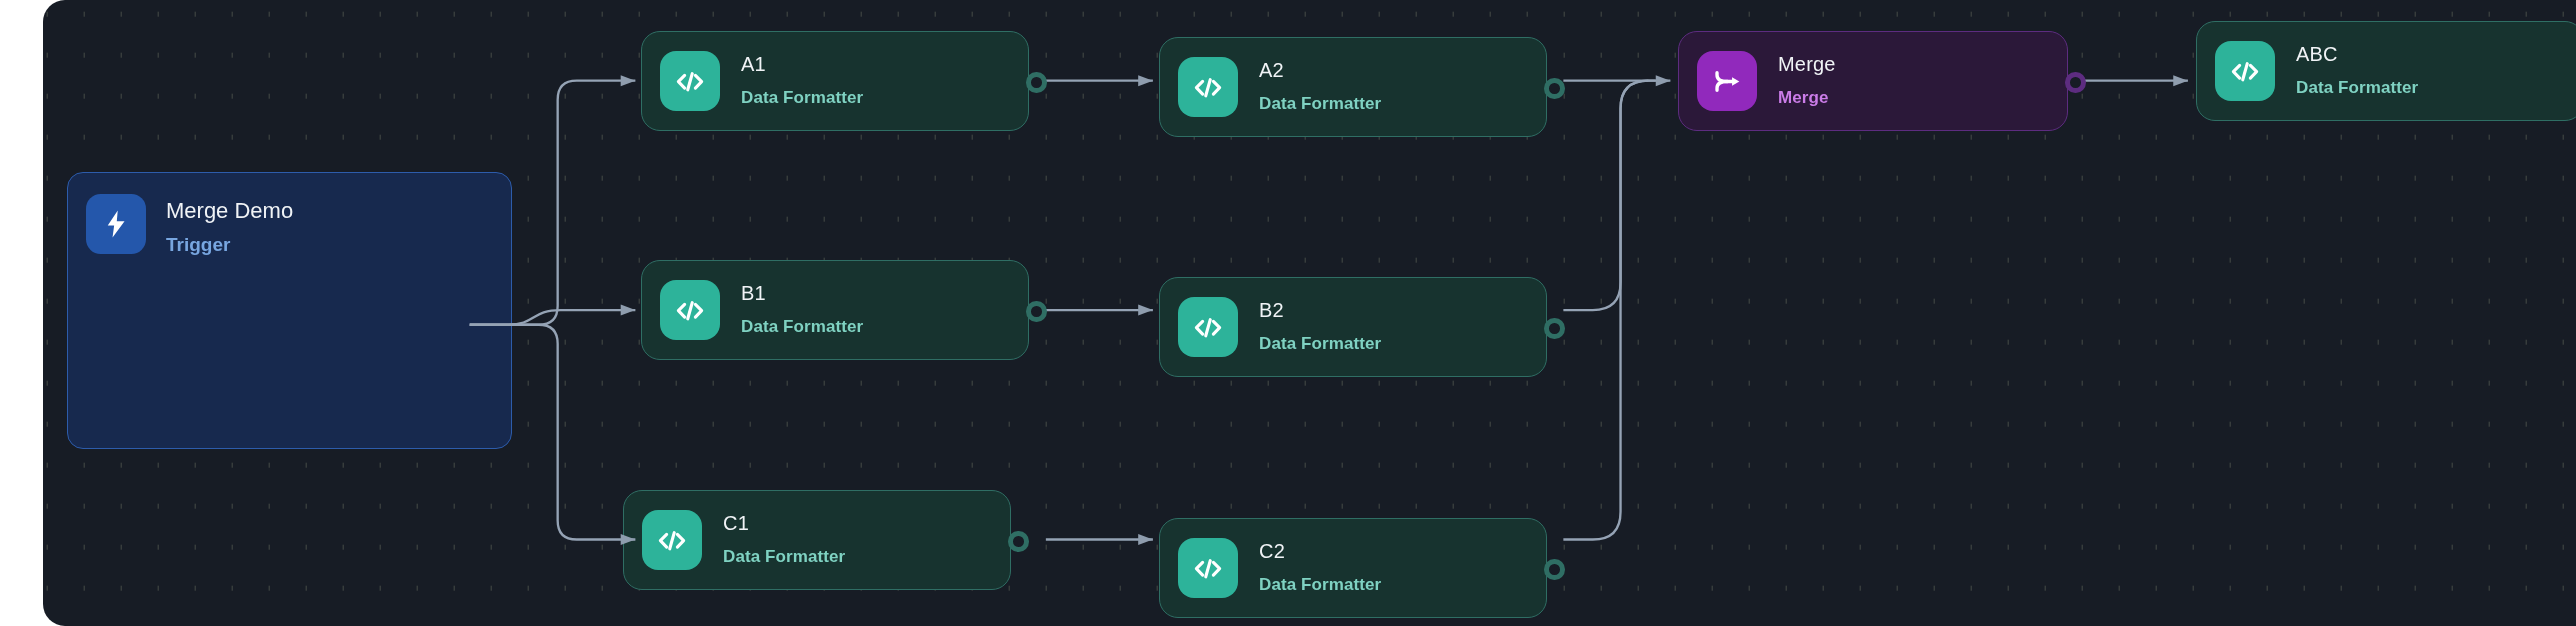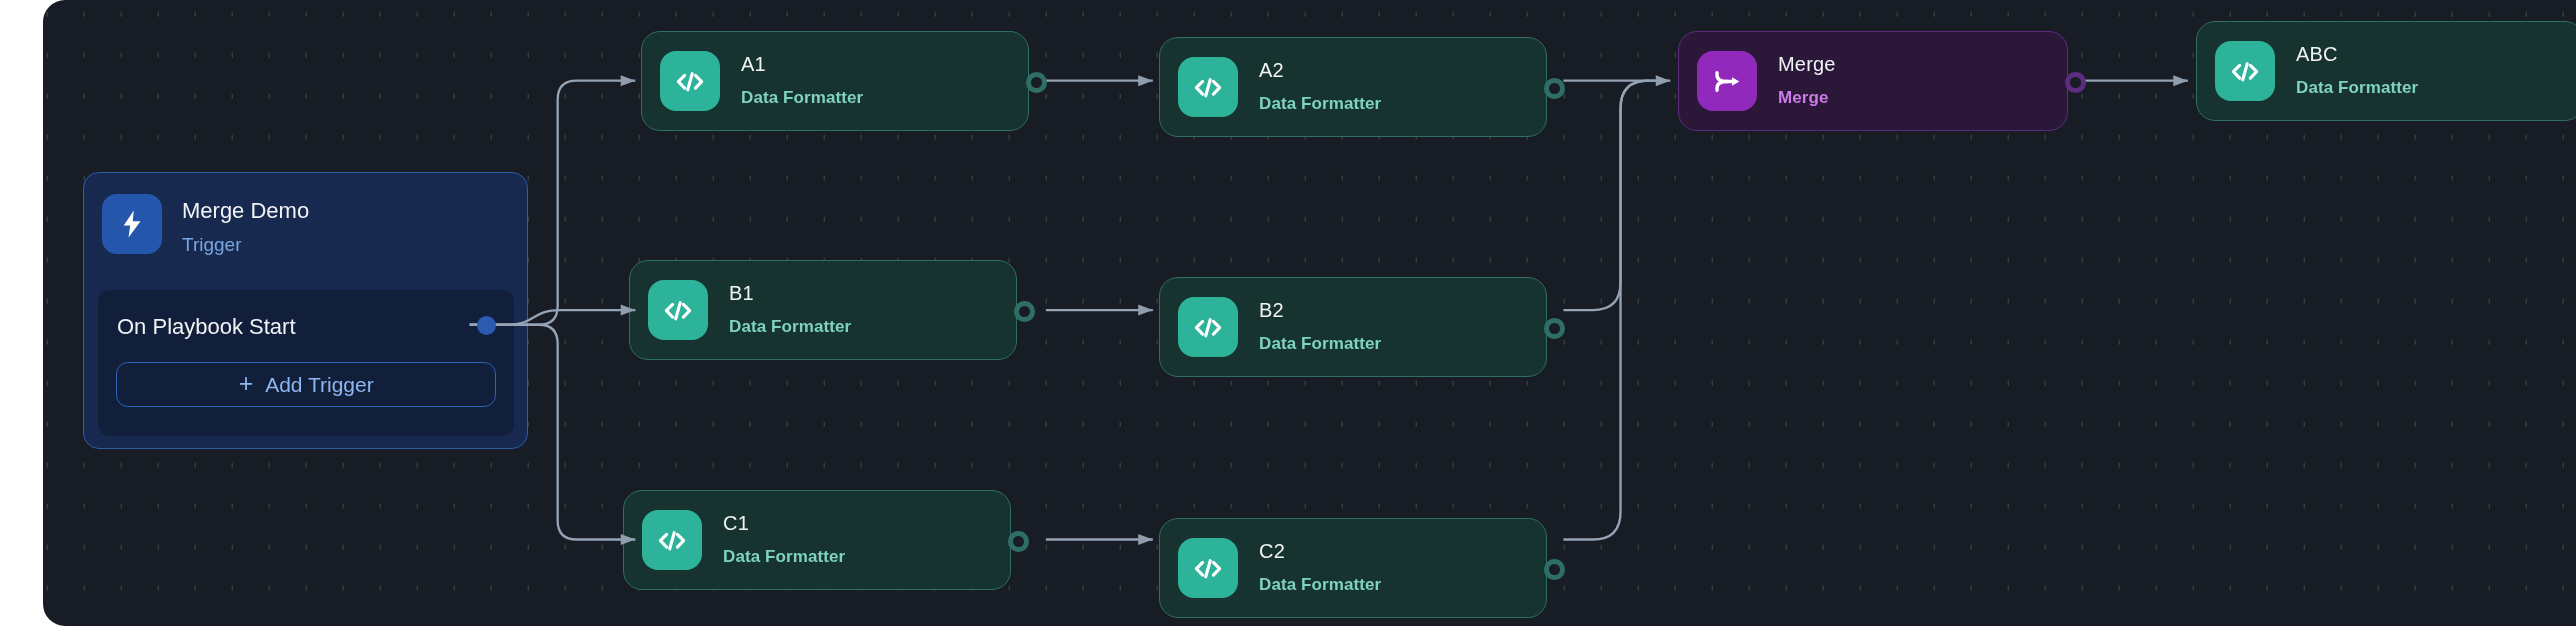--- a/index.html
+++ b/index.html
@@ -56,36 +56,36 @@
     background: var(--background);
     z-index: 10;
     top: 40px;
   }
   .node.formatter .ring { border-color: var(--formatter_border); left: 384px; }
   .node.merge     .ring { border-color: var(--merge_border);     left: 386px; }
 
   
   .trigger-node {
     position: absolute;
-    left: 40px; top: 172px;
+    left: 24px; top: 172px;
     box-sizing: border-box;
     width: 445px; height: 277px;
     background: var(--trigger_fill);
     border: 1.5px solid var(--trigger_border);
     border-radius: 16px;
   }
   .trigger-node .icon {
     position: absolute; left: 17.6px; top: 20.5px;
     width: 60px; height: 60px; border-radius: 14.7px;
     background: var(--trigger_icon);
     display: flex; align-items: center; justify-content: center;
   }
   .trigger-node .texts { position: absolute; left: 98px; top: 25px; }
   .trigger-node .title { font-size: 22px; color: var(--title_text); }
-  .trigger-node .subtitle { margin-top: 10.3px; font-size: 19px; font-weight: normal; color: var(--trigger_subtitle); }
+  .trigger-node .subtitle { margin-top: 10.3px; font-size: 19px; font-weight: bold; color: var(--trigger_subtitle); }
 
   .trigger-inner {
     position: absolute; left: 14px; top: 117px;
     box-sizing: border-box;
     width: 416px; height: 146px;
     background: var(--trigger_inner_fill);
     border-radius: 11.7px;
   }
   .trigger-row-label {
     position: absolute; left: 19px; top: 23.5px;
@@ -171,21 +171,21 @@
             <path d="M15.8 8 L20.2 12.5 L15.8 17"></path>
             <path d="M13.6 6.8 L10.4 18.2"></path>
           </svg>
         </div>
         <div class="texts">
           <div class="title">ABC</div>
           <div class="subtitle">Data Formatter</div>
         </div>
         <span class="ring"></span>
       </div>
-      <div class="node formatter" style="left: 586px; top: 260px;">
+      <div class="node formatter" style="left: 598px; top: 260px;">
         <div class="icon">
           <svg width="34" height="34" viewBox="0 0 24 24" fill="none" stroke="#ffffff" stroke-width="2.2" stroke-linecap="round" stroke-linejoin="round">
             <path d="M8.2 8 L3.8 12.5 L8.2 17"></path>
             <path d="M15.8 8 L20.2 12.5 L15.8 17"></path>
             <path d="M13.6 6.8 L10.4 18.2"></path>
           </svg>
         </div>
         <div class="texts">
           <div class="title">B1</div>
           <div class="subtitle">Data Formatter</div>
@@ -238,28 +238,20 @@
 
   <div class="trigger-node">
     <div class="icon">
       <svg width="32" height="32" viewBox="0 0 24 24">
         <path d="M13.3 1.8 L5.8 13.1 H10.6 L9.4 22.2 L18.4 9.9 H12.6 L13.3 1.8 Z" fill="#ffffff"></path>
       </svg>
     </div>
     <div class="texts">
       <div class="title">Merge Demo</div>
       <div class="subtitle">Trigger</div>
-    </div>
-    <div class="trigger-inner">
-      <div class="trigger-row-label">On Playbook Start</div>
-      <span class="port-dot"></span>
-      <div class="add-trigger-btn">
-        <span class="plus">+</span>
-        <span class="btn-label">Add Trigger</span>
-      </div>
     </div>
   </div>
 
   <svg class="edges" width="2576" height="626" viewBox="0 0 3514 854">
     <defs>
       <marker id="arrowhead" markerUnits="userSpaceOnUse" markerWidth="24" markerHeight="18" viewBox="0 0 24 18" refX="22" refY="9" orient="auto">
         <path d="M2 1.5 L22 9 L2 16.5 Z" fill="#8f9dae"></path>
       </marker>
     </defs>
     <path class="wire" d="M 582 443 L 676 443 Q 702 443 702 417 L 702 136 Q 702 110 728 110 L 808 110" marker-end="url(#arrowhead)"></path>

